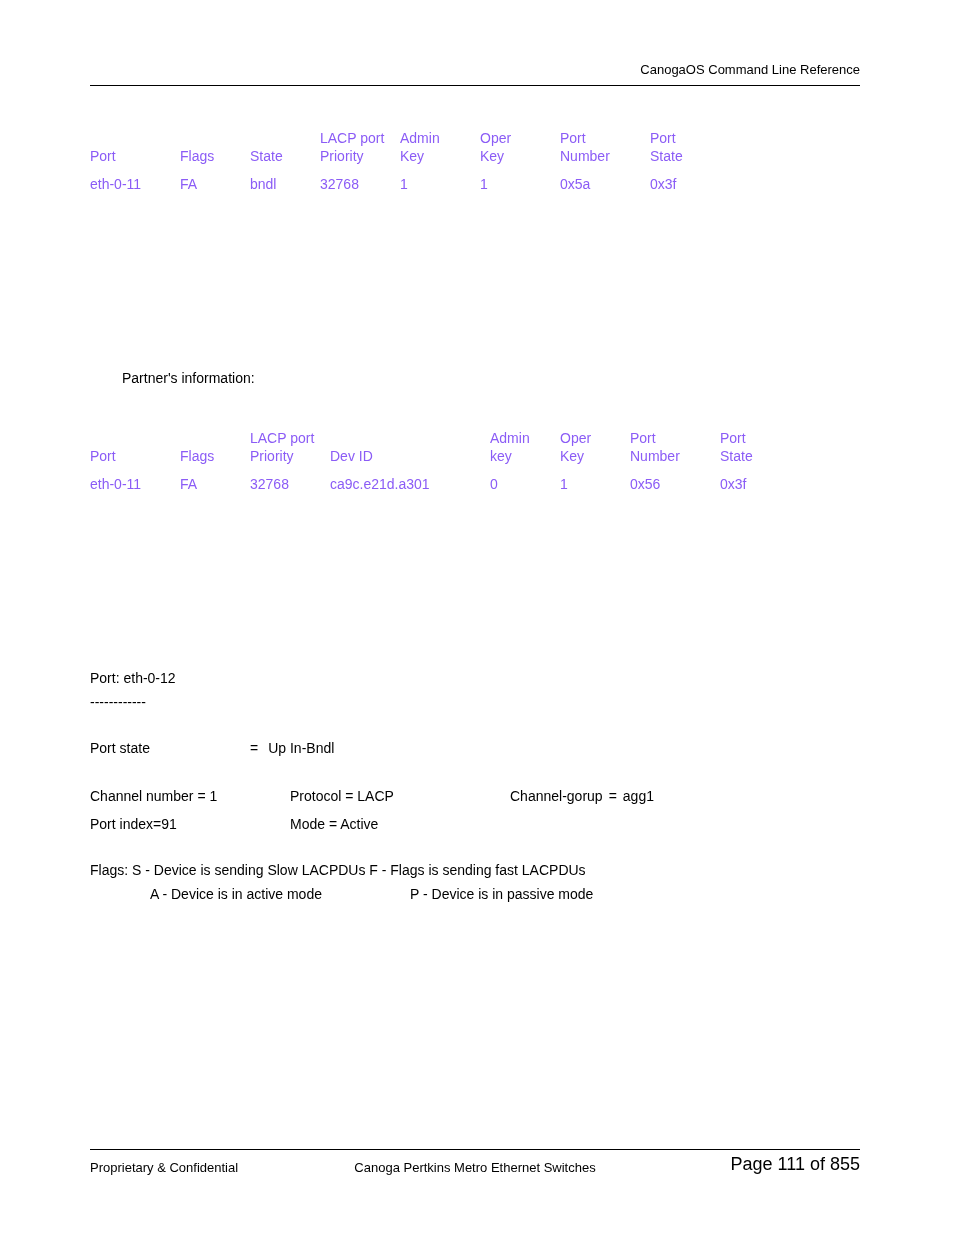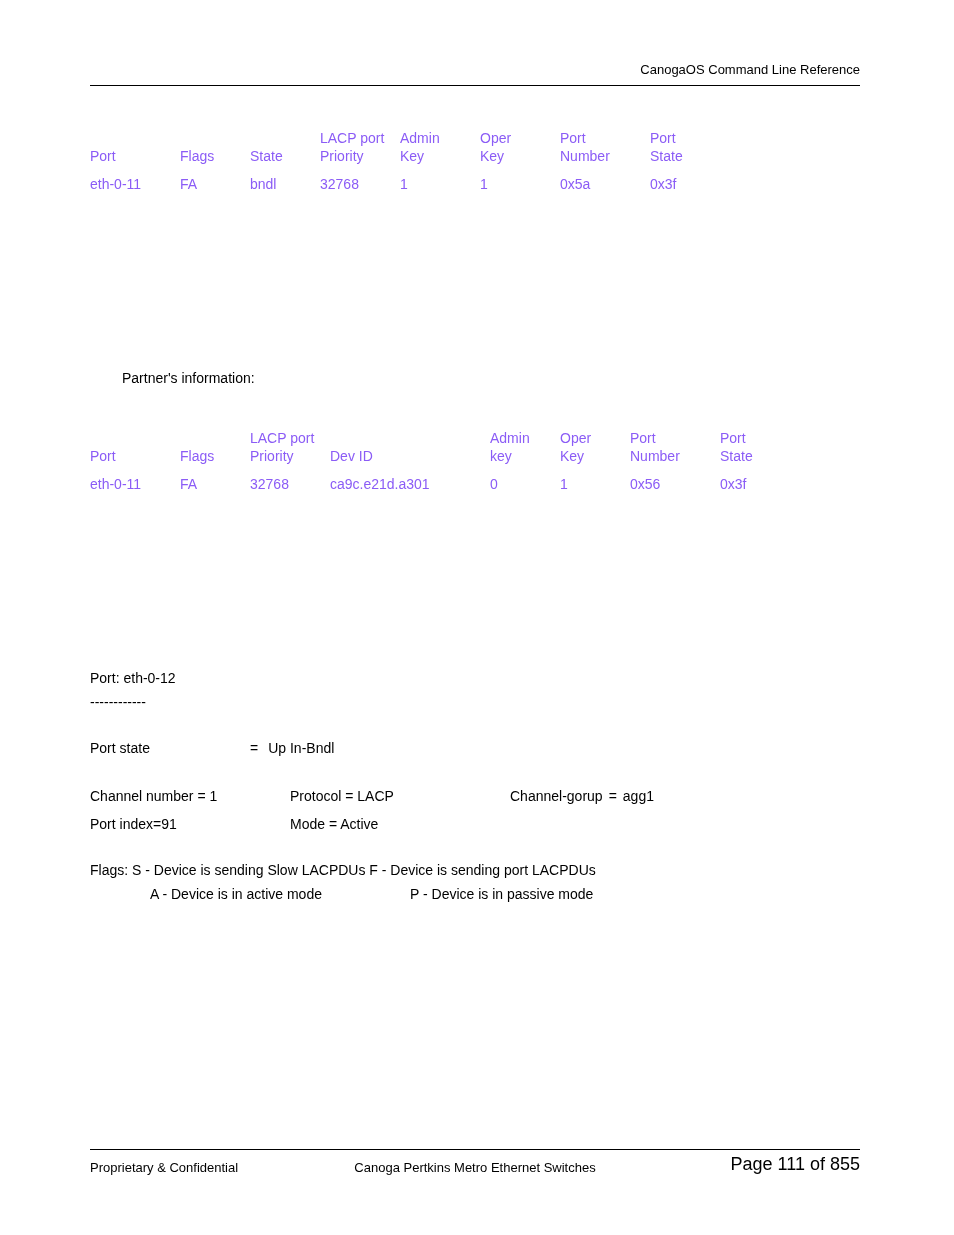--- a/index.html
+++ b/index.html
@@ -279,21 +279,21 @@
       <div class="port-index-row">
         <div style="font-size:14px; display:flex; align-items:baseline; width:200px;">
           <span>Port index</span>
           <span>=</span>
           <span>91</span>
         </div>
         <div style="font-size:14px;">Mode = Active</div>
       </div>
 
       <div style="margin-top: 30px;">
-        <div class="flags-row1">Flags:   S - Device is sending Slow LACPDUs   F - Device is sending port LACPDUs</div>
+        <div class="flags-row1">Flags:   S - Device is sending Slow LACPDUs   F - Flags is sending fast LACPDUs</div>
         <div style="display:flex; align-items:baseline; padding-left:60px; margin-top:8px; font-size:14px;">
           <span style="width:260px;">A - Device is in active mode</span>
           <span>P - Device is in passive mode</span>
         </div>
       </div>
     </div>
 
   </div>
 
   <div class="footer-line"></div>

